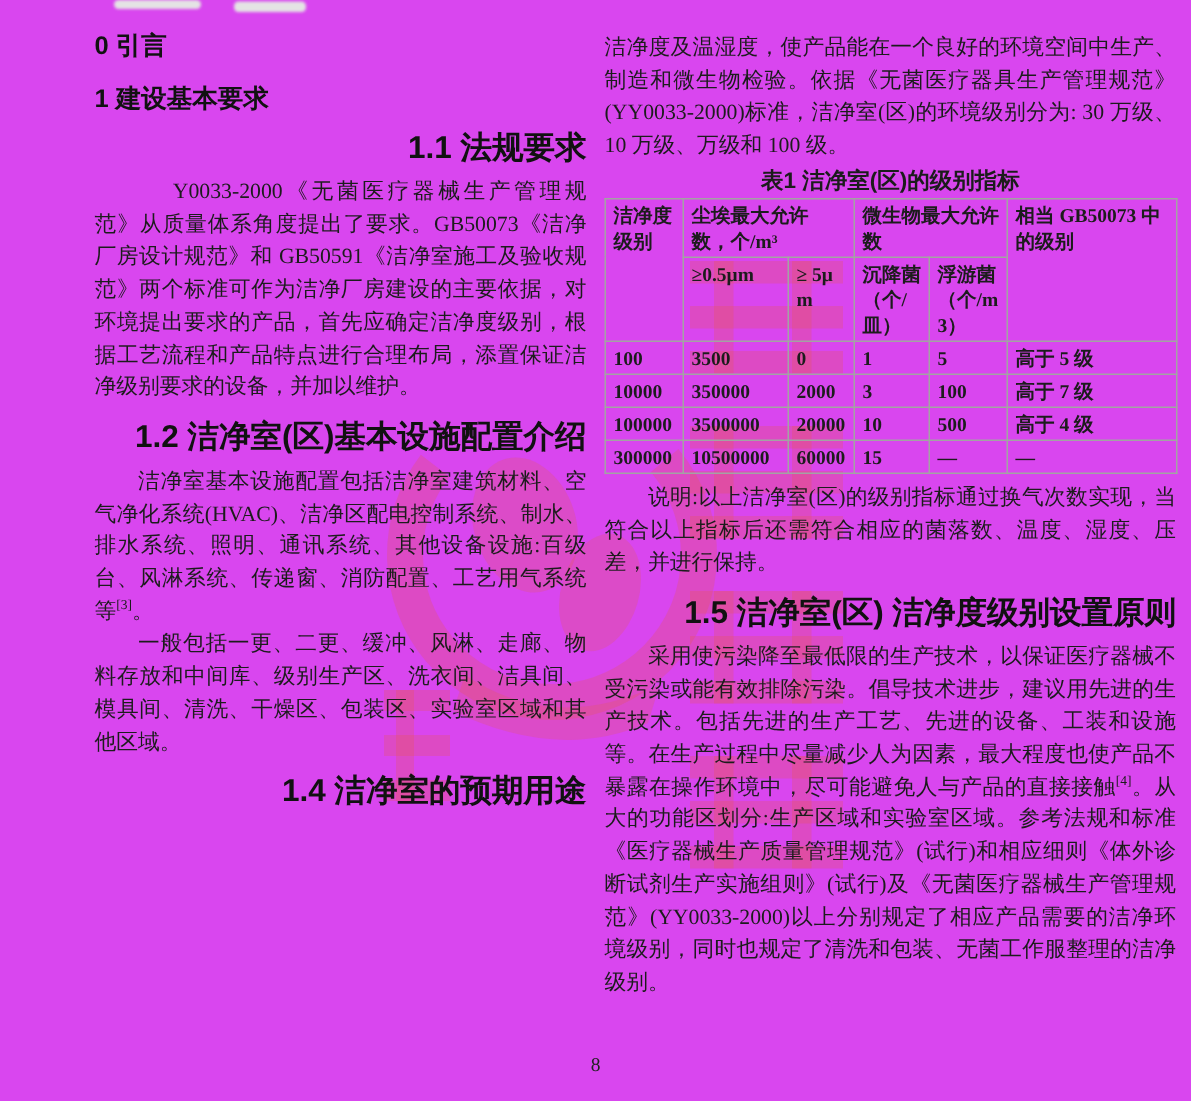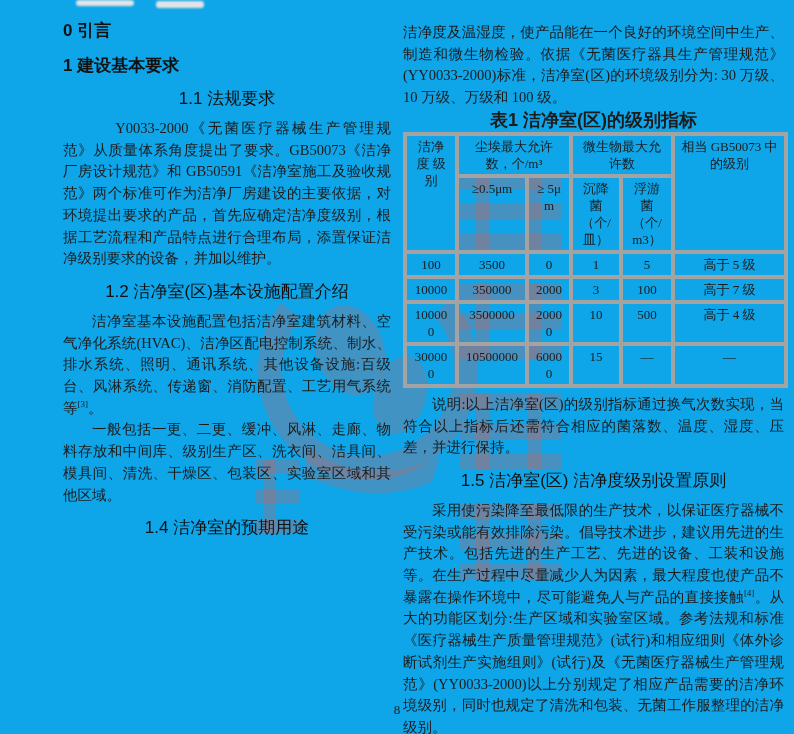--- a/index.html
+++ b/index.html
@@ -1,49 +1,49 @@
 <!DOCTYPE html>
 <html><head>
 <meta charset="utf-8">
 <style>
   * { margin:0; padding:0; box-sizing:border-box; }
   html,body { background:#ffffff; }
   .page {
-    position:relative; width:794px; height:734px; background:#0ea5e9;
+    position:relative; width:794px; height:734px; background:#d946ef;
     overflow:hidden; font-family:"Liberation Serif", serif; color:#1c1c1c;
     -webkit-font-smoothing:antialiased;
   }
   
   .top-remnant { position:absolute; background:#e4e4e4; border-radius:3px; filter:blur(1px); }
   .tr1 { left:76px; top:0; width:58px; height:6px; }
   .tr2 { left:156px; top:1px; width:48px; height:7px; }
 
   
   .watermark { position:absolute; left:250px; top:160px; width:330px; height:440px; z-index:0; pointer-events:none; }
 
   .col { position:absolute; z-index:1; font-size:14.5px; line-height:21.7px; text-align:justify; }
   .col-left  { left:63px;  top:20px; width:328px; }
   .col-right { left:403px; top:22px; width:381px; }
 
   .h-major { font-family:"Liberation Sans", sans-serif; font-size:17px; font-weight:bold; color:#111;
              margin:13px 0 9px 0; line-height:22px; text-align:left; }
-  .h-sub   { font-family:"Liberation Sans", sans-serif; font-size:17px; font-weight:normal; color:#111;
-             margin:11px 0 9px 0; line-height:21px; text-align:center; }
+  .h-sub   { font-family:"Liberation Sans", sans-serif; font-size:21px; font-weight:bold; color:#111;
+             margin:11px 0 9px 0; line-height:21px; text-align:right; }
   p.body { text-indent:2em; }
   p.body.indent-wide { text-indent:3.6em; }
   p.body.no-indent { text-indent:0; }
   sup { font-size:9px; line-height:0; vertical-align:super; }
 
-  .table-title { font-family:"Liberation Sans", sans-serif; font-size:18px; font-weight:bold;
+  .table-title { font-family:"Liberation Sans", sans-serif; font-size:15px; font-weight:bold;
                  text-align:center; margin:3px 0 3px 0; line-height:17px; }
   table.level-table { border-collapse:collapse; width:381px; table-layout:fixed;
                       font-size:13px; line-height:17px; margin-bottom:6px; }
   table.level-table th, table.level-table td {
-    border:4px solid #a3a3a3; padding:2px 5px; font-weight:normal;
-    text-align:center; vertical-align:top; word-break:break-all;
+    border:1px solid #a3a3a3; padding:2px 5px; font-weight:bold;
+    text-align:left; vertical-align:top; word-break:break-all;
   }
   table.level-table td { height:21px; }
 
   .page-number { position:absolute; left:0; right:0; bottom:16px; text-align:center;
                  font-size:13px; color:#222; z-index:1; }
 </style>
 </head>
 <body>
 
 <div class="page">

